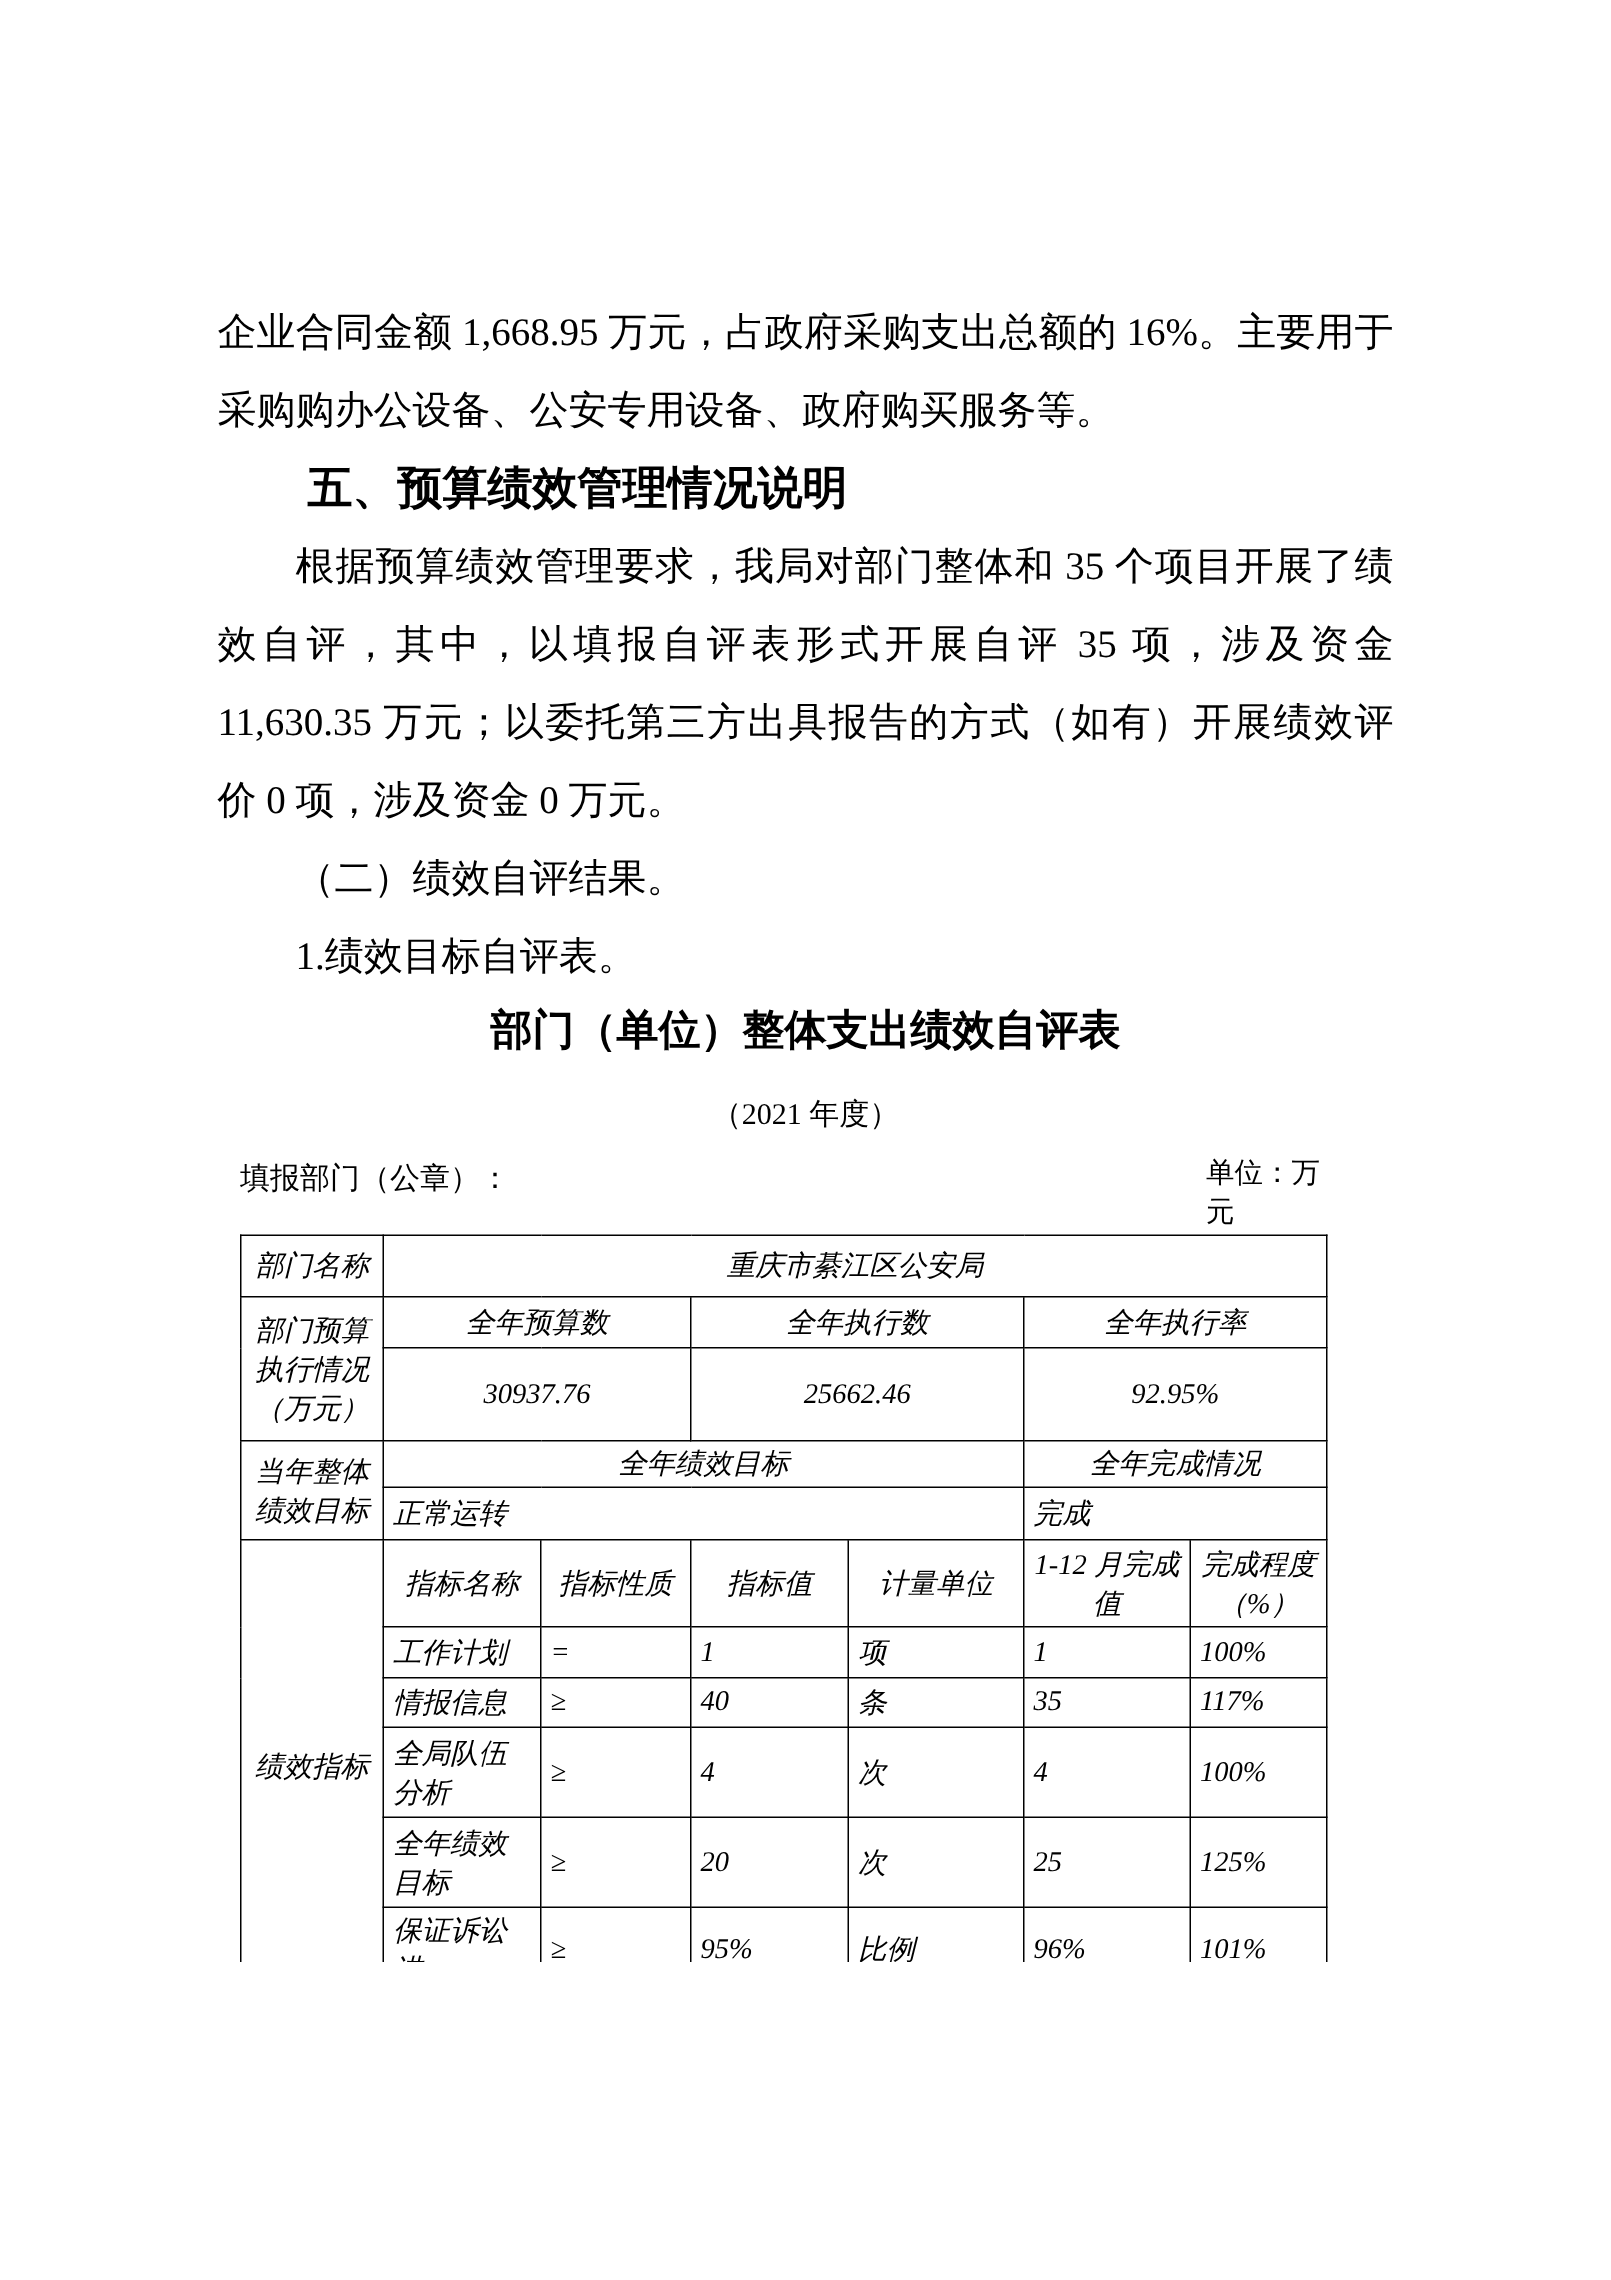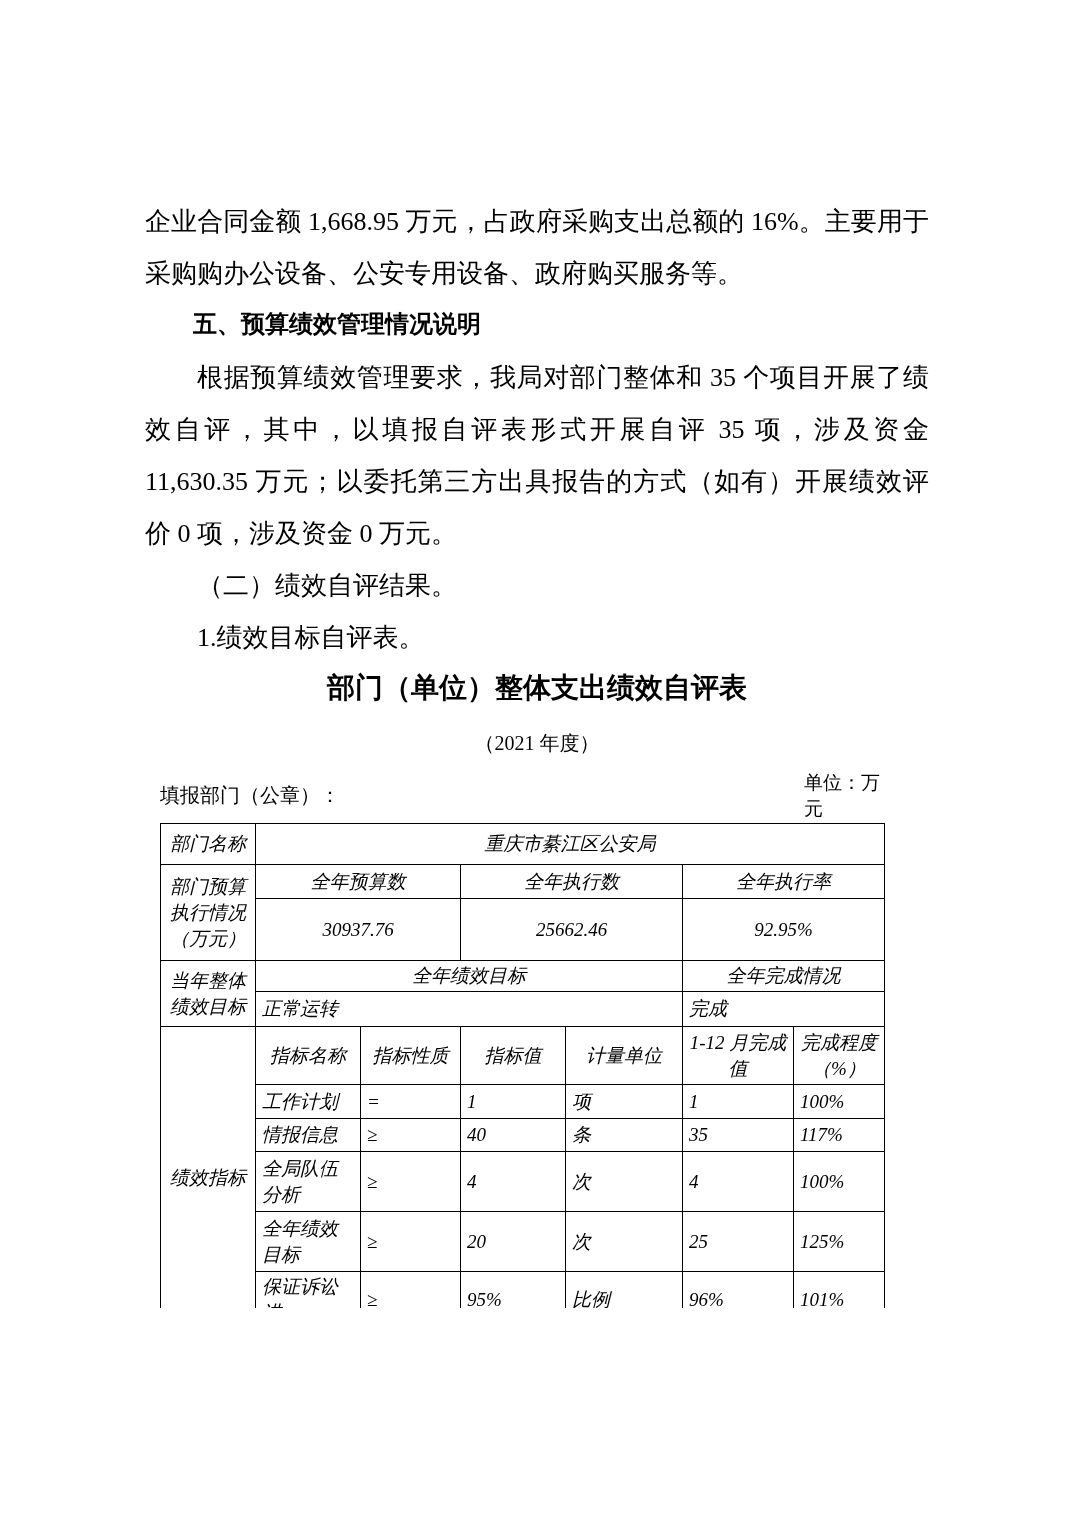--- a/index.html
+++ b/index.html
@@ -14,23 +14,23 @@
   .content { padding:196px 145px 0 145px; }
   .para {
     margin:0;
     font-size:26px;
     line-height:52px;
     text-align:justify;
   }
   .indent { text-indent:2em; }
   .heading {
     margin:0;
-    font-family:Liberation Mono, monospace;
+    font-family:Liberation Serif, serif;
     font-weight:bold;
-    font-size:24px;
+    font-size:30px;
     line-height:52px;
     text-indent:2em;
   }
   .tbl-title {
     margin:0;
     font-family:Liberation Mono, monospace;
     font-weight:bold;
     font-size:28px;
     line-height:52px;
     text-align:center;
@@ -41,21 +41,21 @@
     line-height:30px;
     text-align:center;
   }
   .fill-row {
     margin-left:15px;
     width:724px;
     display:flex;
     justify-content:space-between;
     align-items:flex-end;
   }
-  .fill-dept { font-size:20px; margin-bottom:14px; }
+  .fill-dept { font-size:20px; margin-bottom:24px; }
   .unit-note {
     font-size:19px;
     line-height:26px;
     width:80px;
     margin-bottom:1px;
     text-align:left;
   }
   table.selfeval {
     margin-left:15px;
     width:724px;

